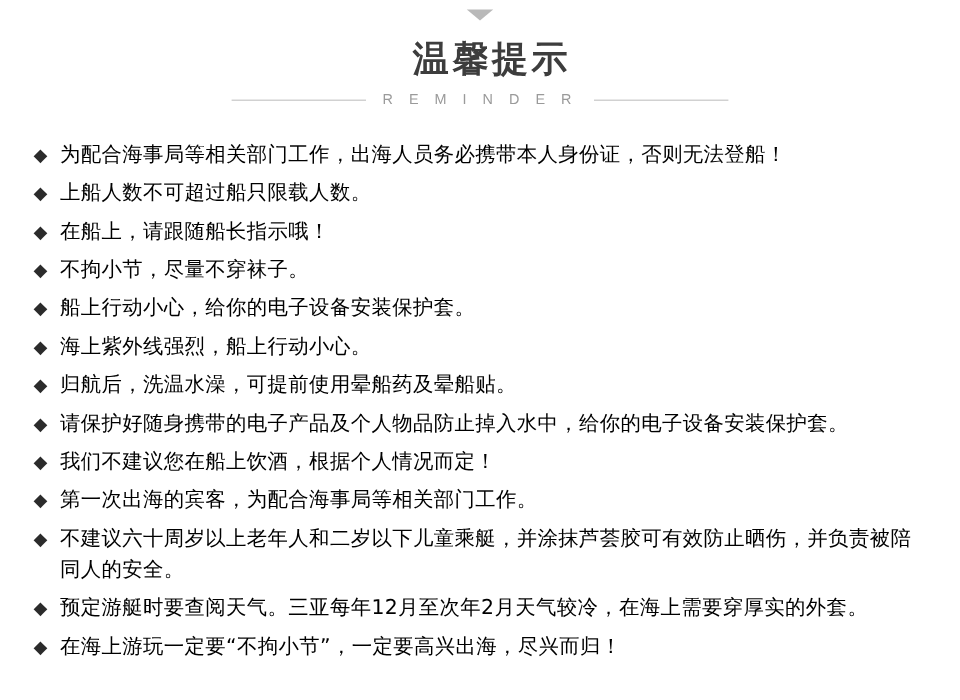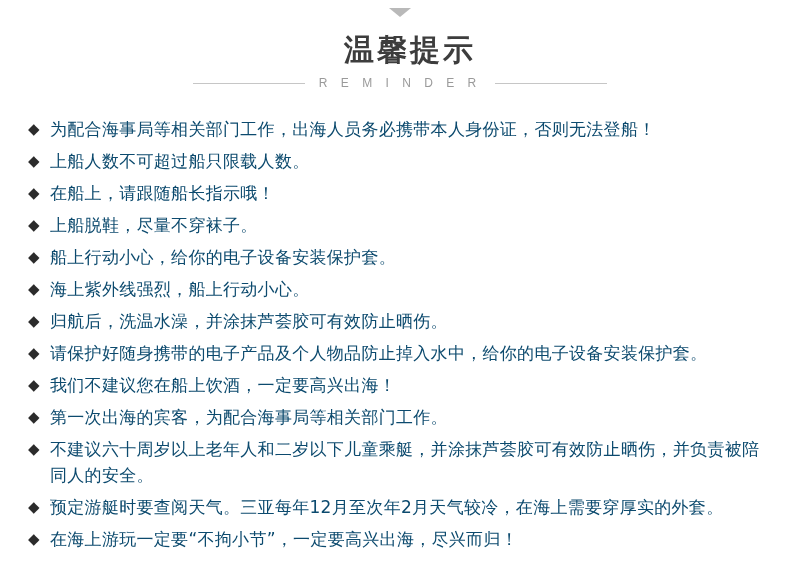--- a/index.html
+++ b/index.html
@@ -81,21 +81,21 @@
     width: 22px;
     font-size: 15px;
     line-height: 26px;
     color: #2b2b2b;
     font-family: "DejaVu Sans", sans-serif;
   }
   .text {
     flex: 1 1 auto;
     font-size: 17px;
     line-height: 26px;
-    color: #0c4a6e;
+    color: #000000;
     font-family: "DejaVu Sans", "Liberation Sans", sans-serif;
     letter-spacing: 0.3px;
   }
 </style>
 </head>
 <body>
 
 <div class="page">
 
   <div class="header">
@@ -116,41 +116,41 @@
     <li class="item">
       <span class="bullet">◆</span>
       <span class="text">上船人数不可超过船只限载人数。</span>
     </li>
     <li class="item">
       <span class="bullet">◆</span>
       <span class="text">在船上，请跟随船长指示哦！</span>
     </li>
     <li class="item">
       <span class="bullet">◆</span>
-      <span class="text">上船脱鞋，尽量不穿袜子。</span>
+      <span class="text">不拘小节，尽量不穿袜子。</span>
     </li>
     <li class="item">
       <span class="bullet">◆</span>
       <span class="text">船上行动小心，给你的电子设备安装保护套。</span>
     </li>
     <li class="item">
       <span class="bullet">◆</span>
       <span class="text">海上紫外线强烈，船上行动小心。</span>
     </li>
     <li class="item">
       <span class="bullet">◆</span>
-      <span class="text">归航后，洗温水澡，并涂抹芦荟胶可有效防止晒伤。</span>
+      <span class="text">归航后，洗温水澡，可提前使用晕船药及晕船贴。</span>
     </li>
     <li class="item">
       <span class="bullet">◆</span>
       <span class="text">请保护好随身携带的电子产品及个人物品防止掉入水中，给你的电子设备安装保护套。</span>
     </li>
     <li class="item">
       <span class="bullet">◆</span>
-      <span class="text">我们不建议您在船上饮酒，一定要高兴出海！</span>
+      <span class="text">我们不建议您在船上饮酒，根据个人情况而定！</span>
     </li>
     <li class="item">
       <span class="bullet">◆</span>
       <span class="text">第一次出海的宾客，为配合海事局等相关部门工作。</span>
     </li>
     <li class="item">
       <span class="bullet">◆</span>
       <span class="text">不建议六十周岁以上老年人和二岁以下儿童乘艇，并涂抹芦荟胶可有效防止晒伤，并负责被陪同人的安全。</span>
     </li>
     <li class="item">

